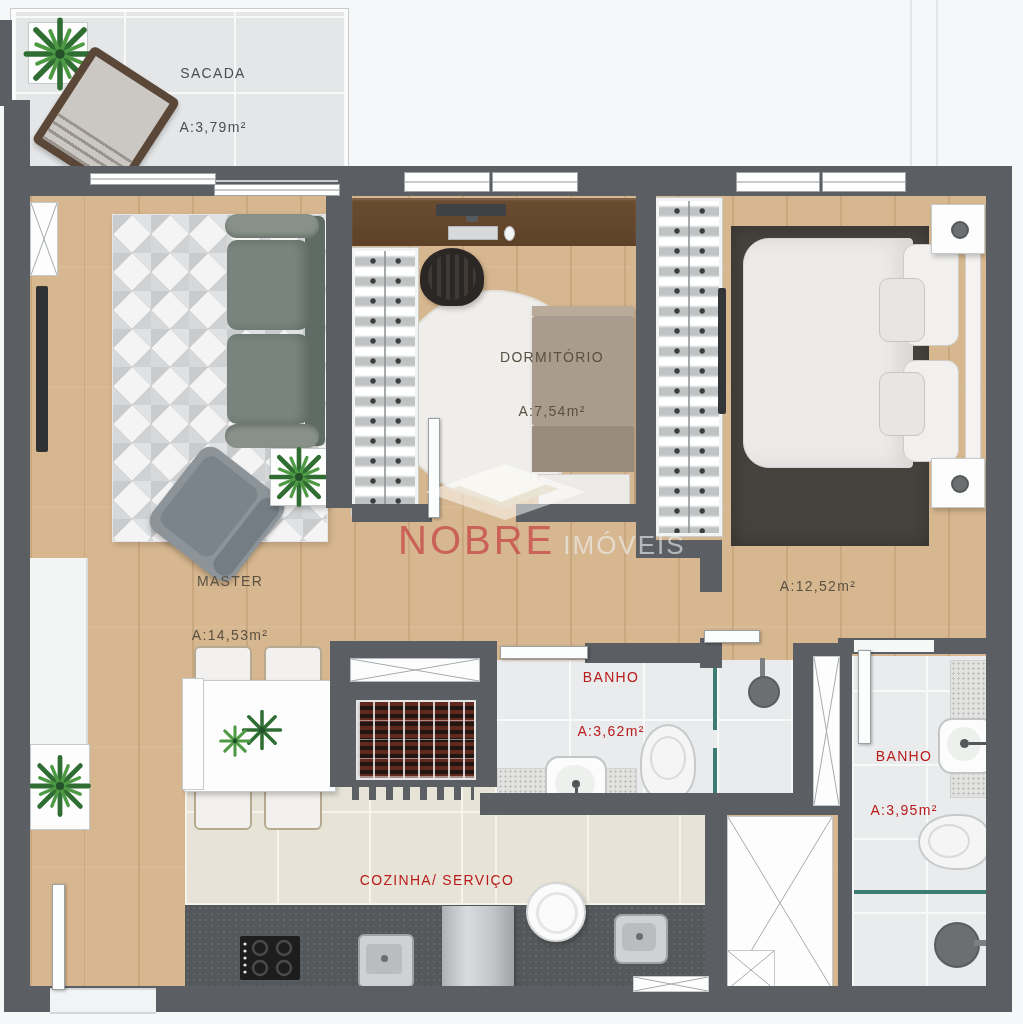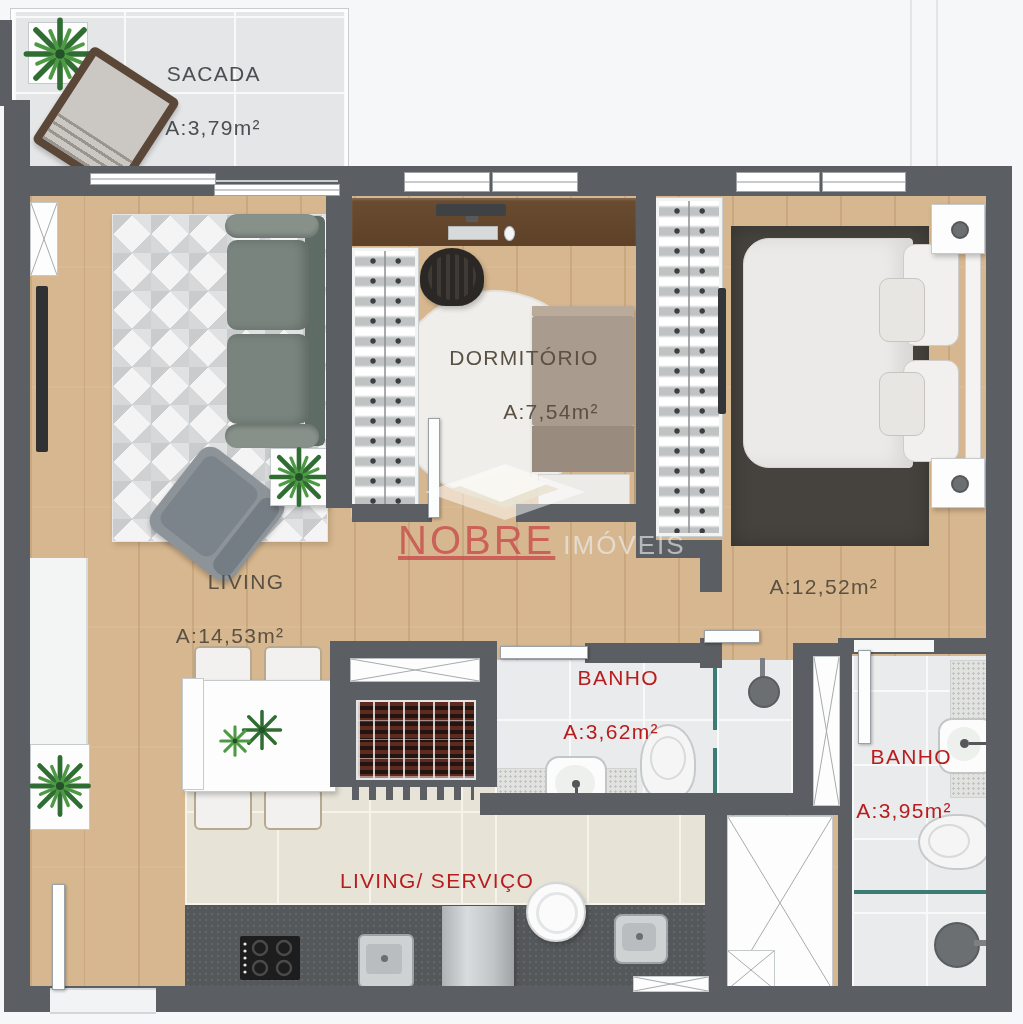--- a/index.html
+++ b/index.html
@@ -31,29 +31,29 @@
     background-image:
       radial-gradient(circle at 30% 10px,#3c3e40 2.2px,transparent 3.2px),
       radial-gradient(circle at 72% 10px,#3c3e40 2.2px,transparent 3.2px),
       repeating-linear-gradient(0deg,rgba(140,145,147,0) 0 3px,rgba(140,145,147,.55) 6px 13px,rgba(140,145,147,0) 16px 20px),
       linear-gradient(90deg,transparent calc(50% - 1px),#a7abad calc(50% - 1px) calc(50% + 1px),transparent calc(50% + 1px));
     background-size:100% 20px,100% 20px,100% 20px,100% 100%;}
   .white-door{position:absolute;background:#fcfdfd;border:1px solid #9aa0a3;box-shadow:1px 1px 3px rgba(0,0,0,.3);}
   .pane{position:absolute;background:linear-gradient(#ffffff 42%,#c9ccce 42% 58%,#ffffff 58%);border:1px solid #9fa3a5;}
   .glass{position:absolute;background:#3c7c75;}
   .whitebox{position:absolute;background:#fdfdfd;border:1px solid #c5cacc;}
-  .lbl{position:absolute;transform:translate(-50%,-50%);text-align:right;letter-spacing:1.3px;font-size:21px;line-height:27px;white-space:pre-line;}
+  .lbl{position:absolute;transform:translate(-50%,-50%);text-align:center;letter-spacing:1.3px;font-size:14px;line-height:27px;white-space:pre-line;}
   .on-wood{color:#5a5143;}
   .on-tile{color:#b91c1c;}
   .on-balc{color:#4c4f51;}
   .furn{position:absolute;}
   .shadow{box-shadow:2px 3px 5px rgba(0,0,0,.22);}
   svg.xfill{position:absolute;left:0;top:0;width:100%;height:100%;}
   .wm-text{position:absolute;display:flex;align-items:baseline;gap:8px;}
-  .wm-brand{font-size:40px;letter-spacing:3px;color:rgba(199,74,74,.78);font-weight:400;text-decoration:underline;}
+  .wm-brand{font-size:40px;letter-spacing:3px;color:rgba(199,74,74,.78);font-weight:400;}
   .wm-suffix{font-size:26px;letter-spacing:2px;color:rgba(238,241,243,.62);font-weight:400;}
 </style>
 </head>
 <body>
 
 <div id="canvas">
 
   <div class="abs" style="left:910px;top:0;width:2px;height:166px;background:#e3e6e7;"></div>
   <div class="abs" style="left:936px;top:0;width:2px;height:166px;background:#e3e6e7;"></div>
 
@@ -363,40 +363,40 @@
       <line x1="0" y1="0" x2="100" y2="100" stroke="#a6abad" vector-effect="non-scaling-stroke"></line>
       <line x1="100" y1="0" x2="0" y2="100" stroke="#a6abad" vector-effect="non-scaling-stroke"></line>
     </svg>
   </div>
 
   <div class="lbl on-balc" style="left:213px;top:100px;">
     <div>SACADA</div>
     <div>A:3,79m²</div>
   </div>
   <div class="lbl on-wood" style="left:230px;top:608px;">
-    <div>LIVING</div>
+    <div>MASTER</div>
     <div>A:14,53m²</div>
   </div>
-  <div class="lbl on-wood" style="left:524px;top:384px;">
+  <div class="lbl on-wood" style="left:552px;top:384px;">
     <div>DORMITÓRIO</div>
     <div>A:7,54m²</div>
   </div>
   <div class="lbl on-wood" style="left:818px;top:586px;width:120px;">
     <div>A:12,52m²</div>
   </div>
   <div class="lbl on-tile" style="left:611px;top:704px;">
     <div>BANHO</div>
     <div>A:3,62m²</div>
   </div>
   <div class="lbl on-tile" style="left:904px;top:783px;">
     <div>BANHO</div>
     <div>A:3,95m²</div>
   </div>
   <div class="lbl on-tile" style="left:437px;top:880px;white-space:nowrap;">
-    <div>LIVING/ SERVIÇO</div>
+    <div>COZINHA/ SERVIÇO</div>
   </div>
 
   <svg class="abs" viewBox="0 0 200 70" style="left:405px;top:450px;width:200px;height:70px;">
     <polygon points="100,70 20,42 100,14 180,42" fill="rgba(255,255,255,0.5)"></polygon>
     <polygon points="100,58 46,39 100,20 154,39" fill="rgba(233,227,211,0.9)"></polygon>
     <polygon points="96,52 50,34 96,16 142,34" fill="rgba(250,248,242,0.95)"></polygon>
   </svg>
   <div class="wm-text" style="left:398px;top:518px;">
     <span class="wm-brand">NOBRE</span>
     <span class="wm-suffix">IMÓVEIS</span>

